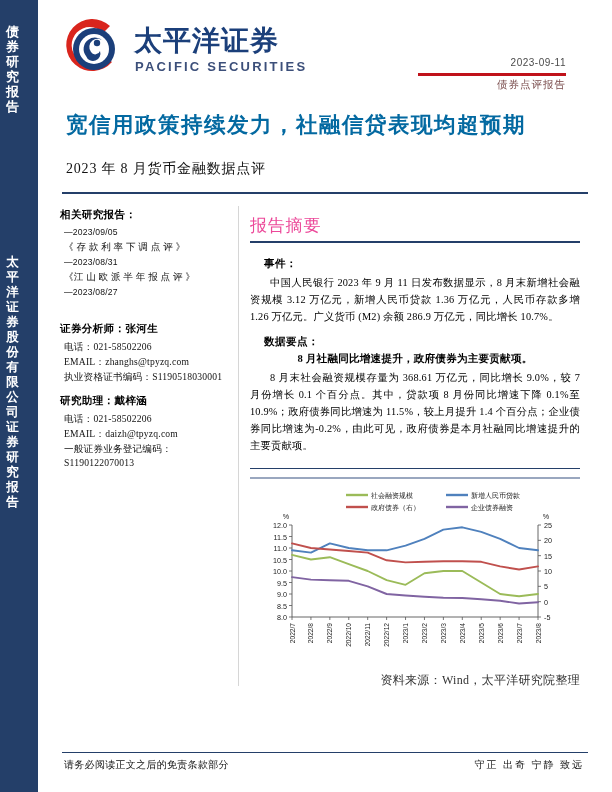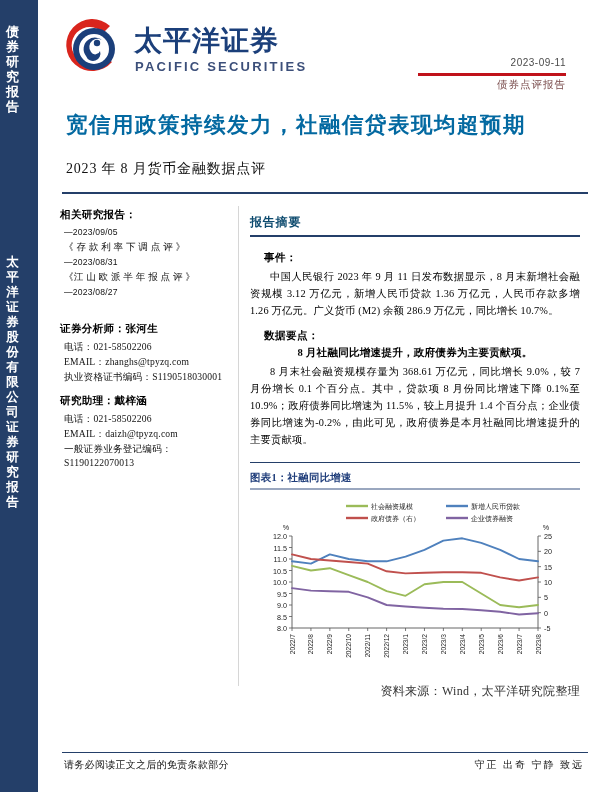--- a/index.html
+++ b/index.html
@@ -82,21 +82,21 @@
   .info-gap{ height:12px; }
   .info-h2{ font-size:10.5px; font-weight:bold; color:#000; letter-spacing:0.4px; margin:10px 0 4px 2px; }
   .col-divider{
     position:absolute; left:238px; top:206px; width:1px; height:480px;
     background:#d6d6d6;
   }
 
   
   .content{ position:absolute; left:250px; top:206px; width:330px; }
   .sec-title{
-    font-size:12px; font-weight:bold; color:#0c4a6e;
+    font-size:17px; font-weight:normal; color:#ec4899;
     letter-spacing:0.8px; margin:8px 0 0 0;
   }
   .sec-rule{ width:330px; height:1.6px; background:#243f69; margin:4px 0 14px 0; }
   .blk-h{ font-size:10.6px; font-weight:bold; color:#000; margin:0 0 3px 14px; letter-spacing:0.4px; }
   .blk-h-wide{ font-size:10.6px; font-weight:bold; color:#000; margin:0 0 3px 0; letter-spacing:0.2px;text-align:center; }
   .para{
     font-size:10.3px; color:#000; line-height:17px;
     text-align:justify; text-indent:20px; letter-spacing:0.2px;
     margin:0 0 10px 0;
   }
@@ -184,21 +184,20 @@
 
   <div class="blk-h">事件：</div>
   <div class="para">中国人民银行 2023 年 9 月 11 日发布数据显示，8 月末新增社会融资规模 3.12 万亿元，新增人民币贷款 1.36 万亿元，人民币存款多增 1.26 万亿元。广义货币 (M2) 余额 286.9 万亿元，同比增长 10.7%。</div>
 
   <div class="blk-h">数据要点：</div>
   <div class="blk-h-wide">8 月社融同比增速提升，政府债券为主要贡献项。</div>
   <div class="para">8 月末社会融资规模存量为 368.61 万亿元，同比增长 9.0%，较 7 月份增长 0.1 个百分点。其中，贷款项 8 月份同比增速下降 0.1%至 10.9%；政府债券同比增速为 11.5%，较上月提升 1.4 个百分点；企业债券同比增速为-0.2%，由此可见，政府债券是本月社融同比增速提升的主要贡献项。</div>
 
   <div class="mid-rule"></div>
 
-  <div class="fig-cap">图表1：社融同比增速</div>
   <div class="fig-rule"></div>
 
   <div class="chart-box">
     <svg class="chart-svg" id="chart" width="330" height="185" viewBox="0 0 330 185">
         <line x1="42" y1="44" x2="42" y2="136" stroke="#555" stroke-width="0.9"></line>
         <line x1="288" y1="44" x2="288" y2="136" stroke="#555" stroke-width="0.9"></line>
         <line x1="42" y1="136" x2="288" y2="136" stroke="#555" stroke-width="0.9"></line>
         <line x1="39" y1="136" x2="42" y2="136" stroke="#555" stroke-width="0.8"></line>
         <text x="37" y="139" text-anchor="end" font-size="7.2" font-family="&quot;Liberation Sans&quot;, sans-serif" fill="#222">8.0</text>
         <line x1="39" y1="124.5" x2="42" y2="124.5" stroke="#555" stroke-width="0.8"></line>

